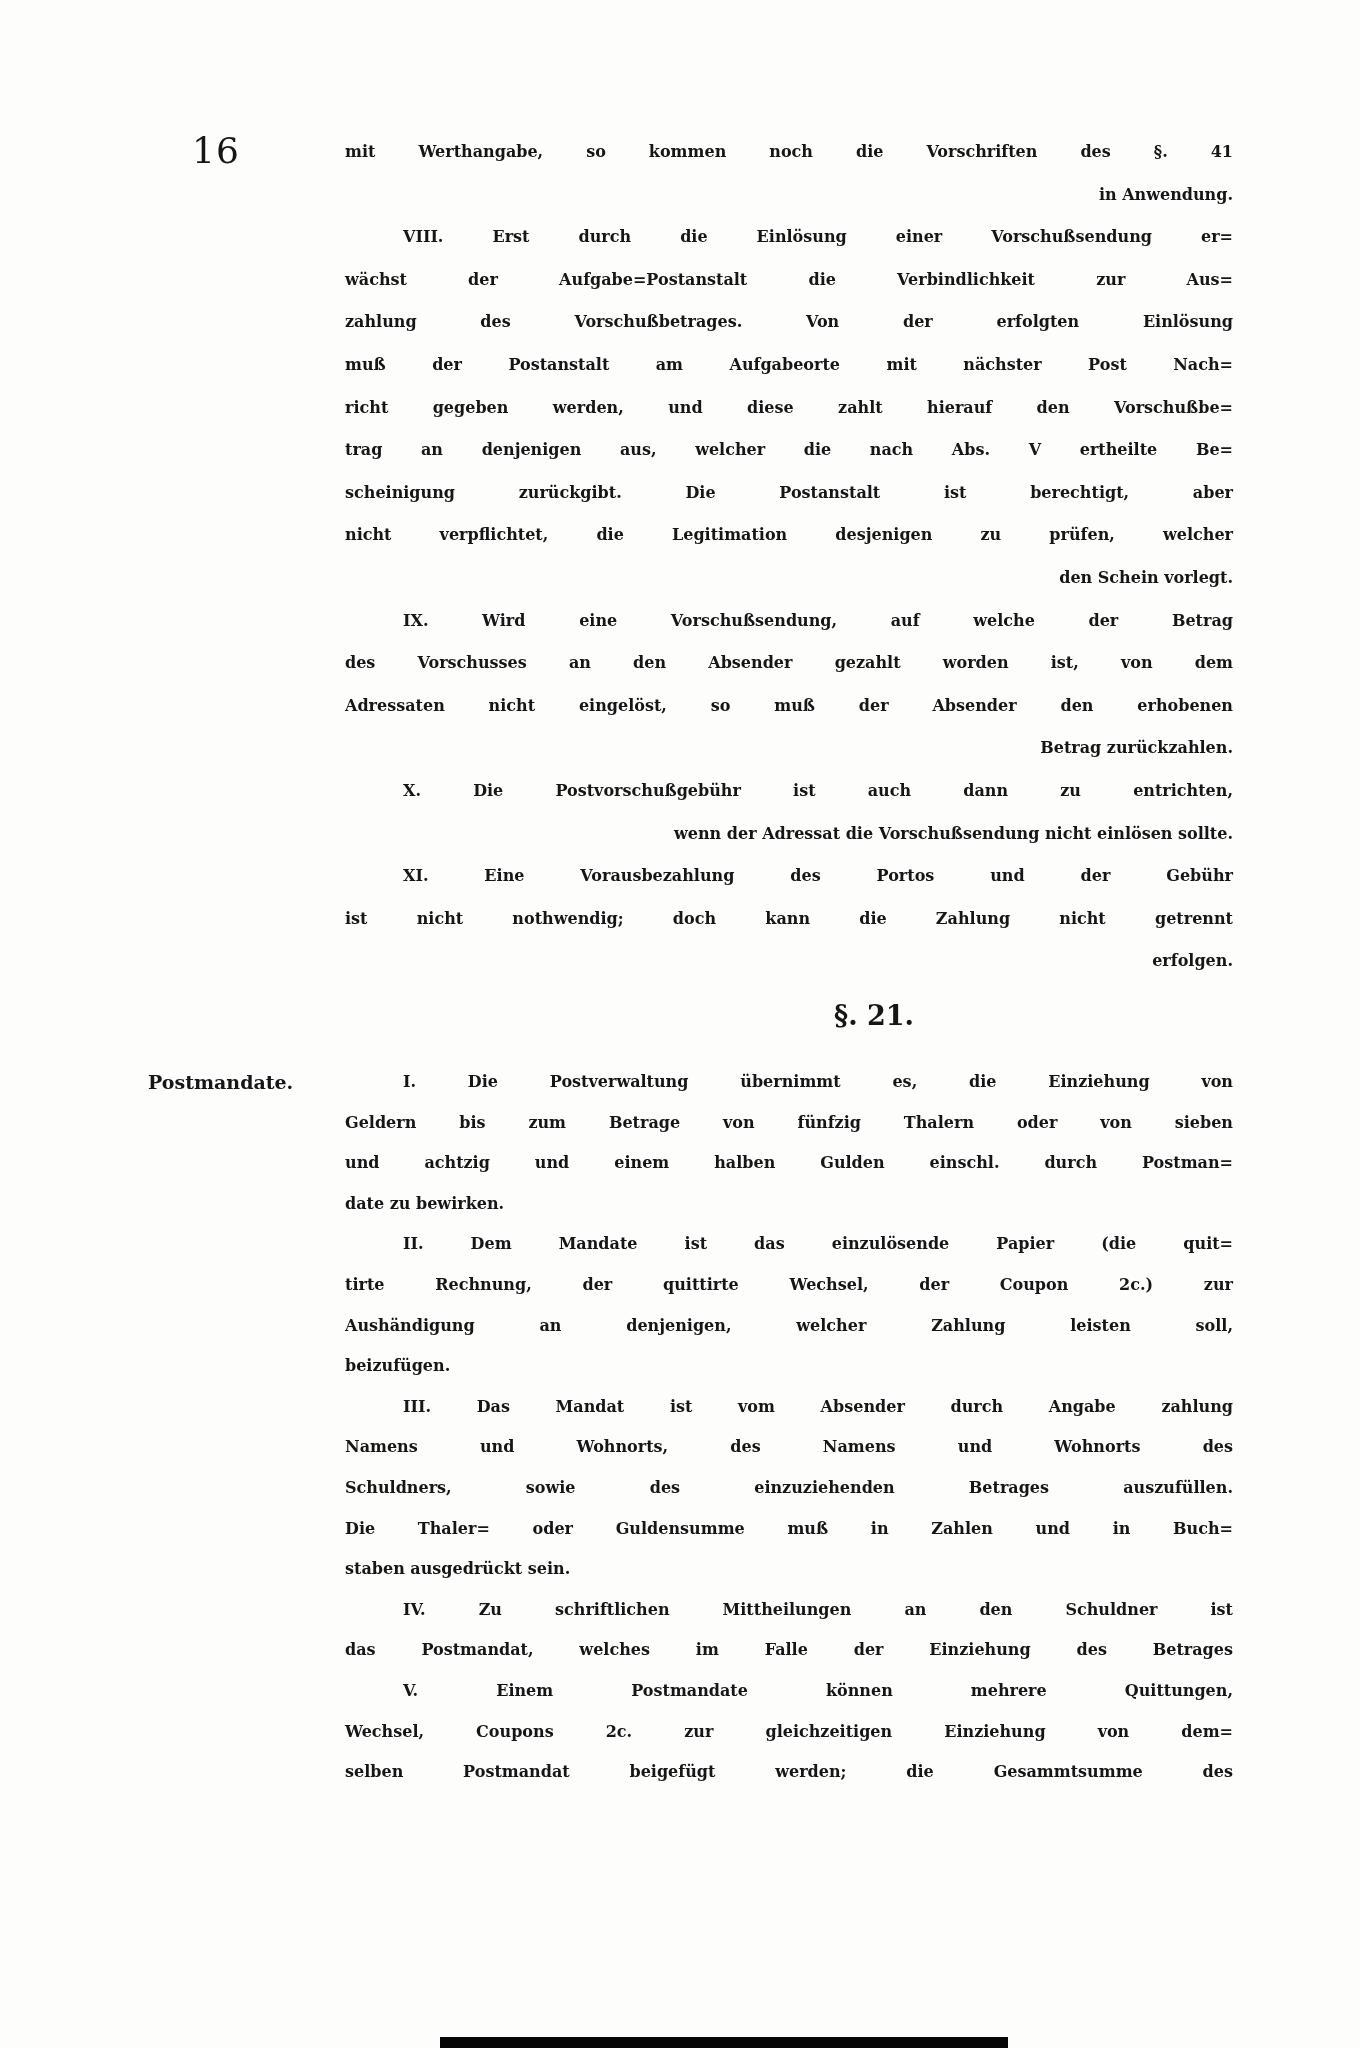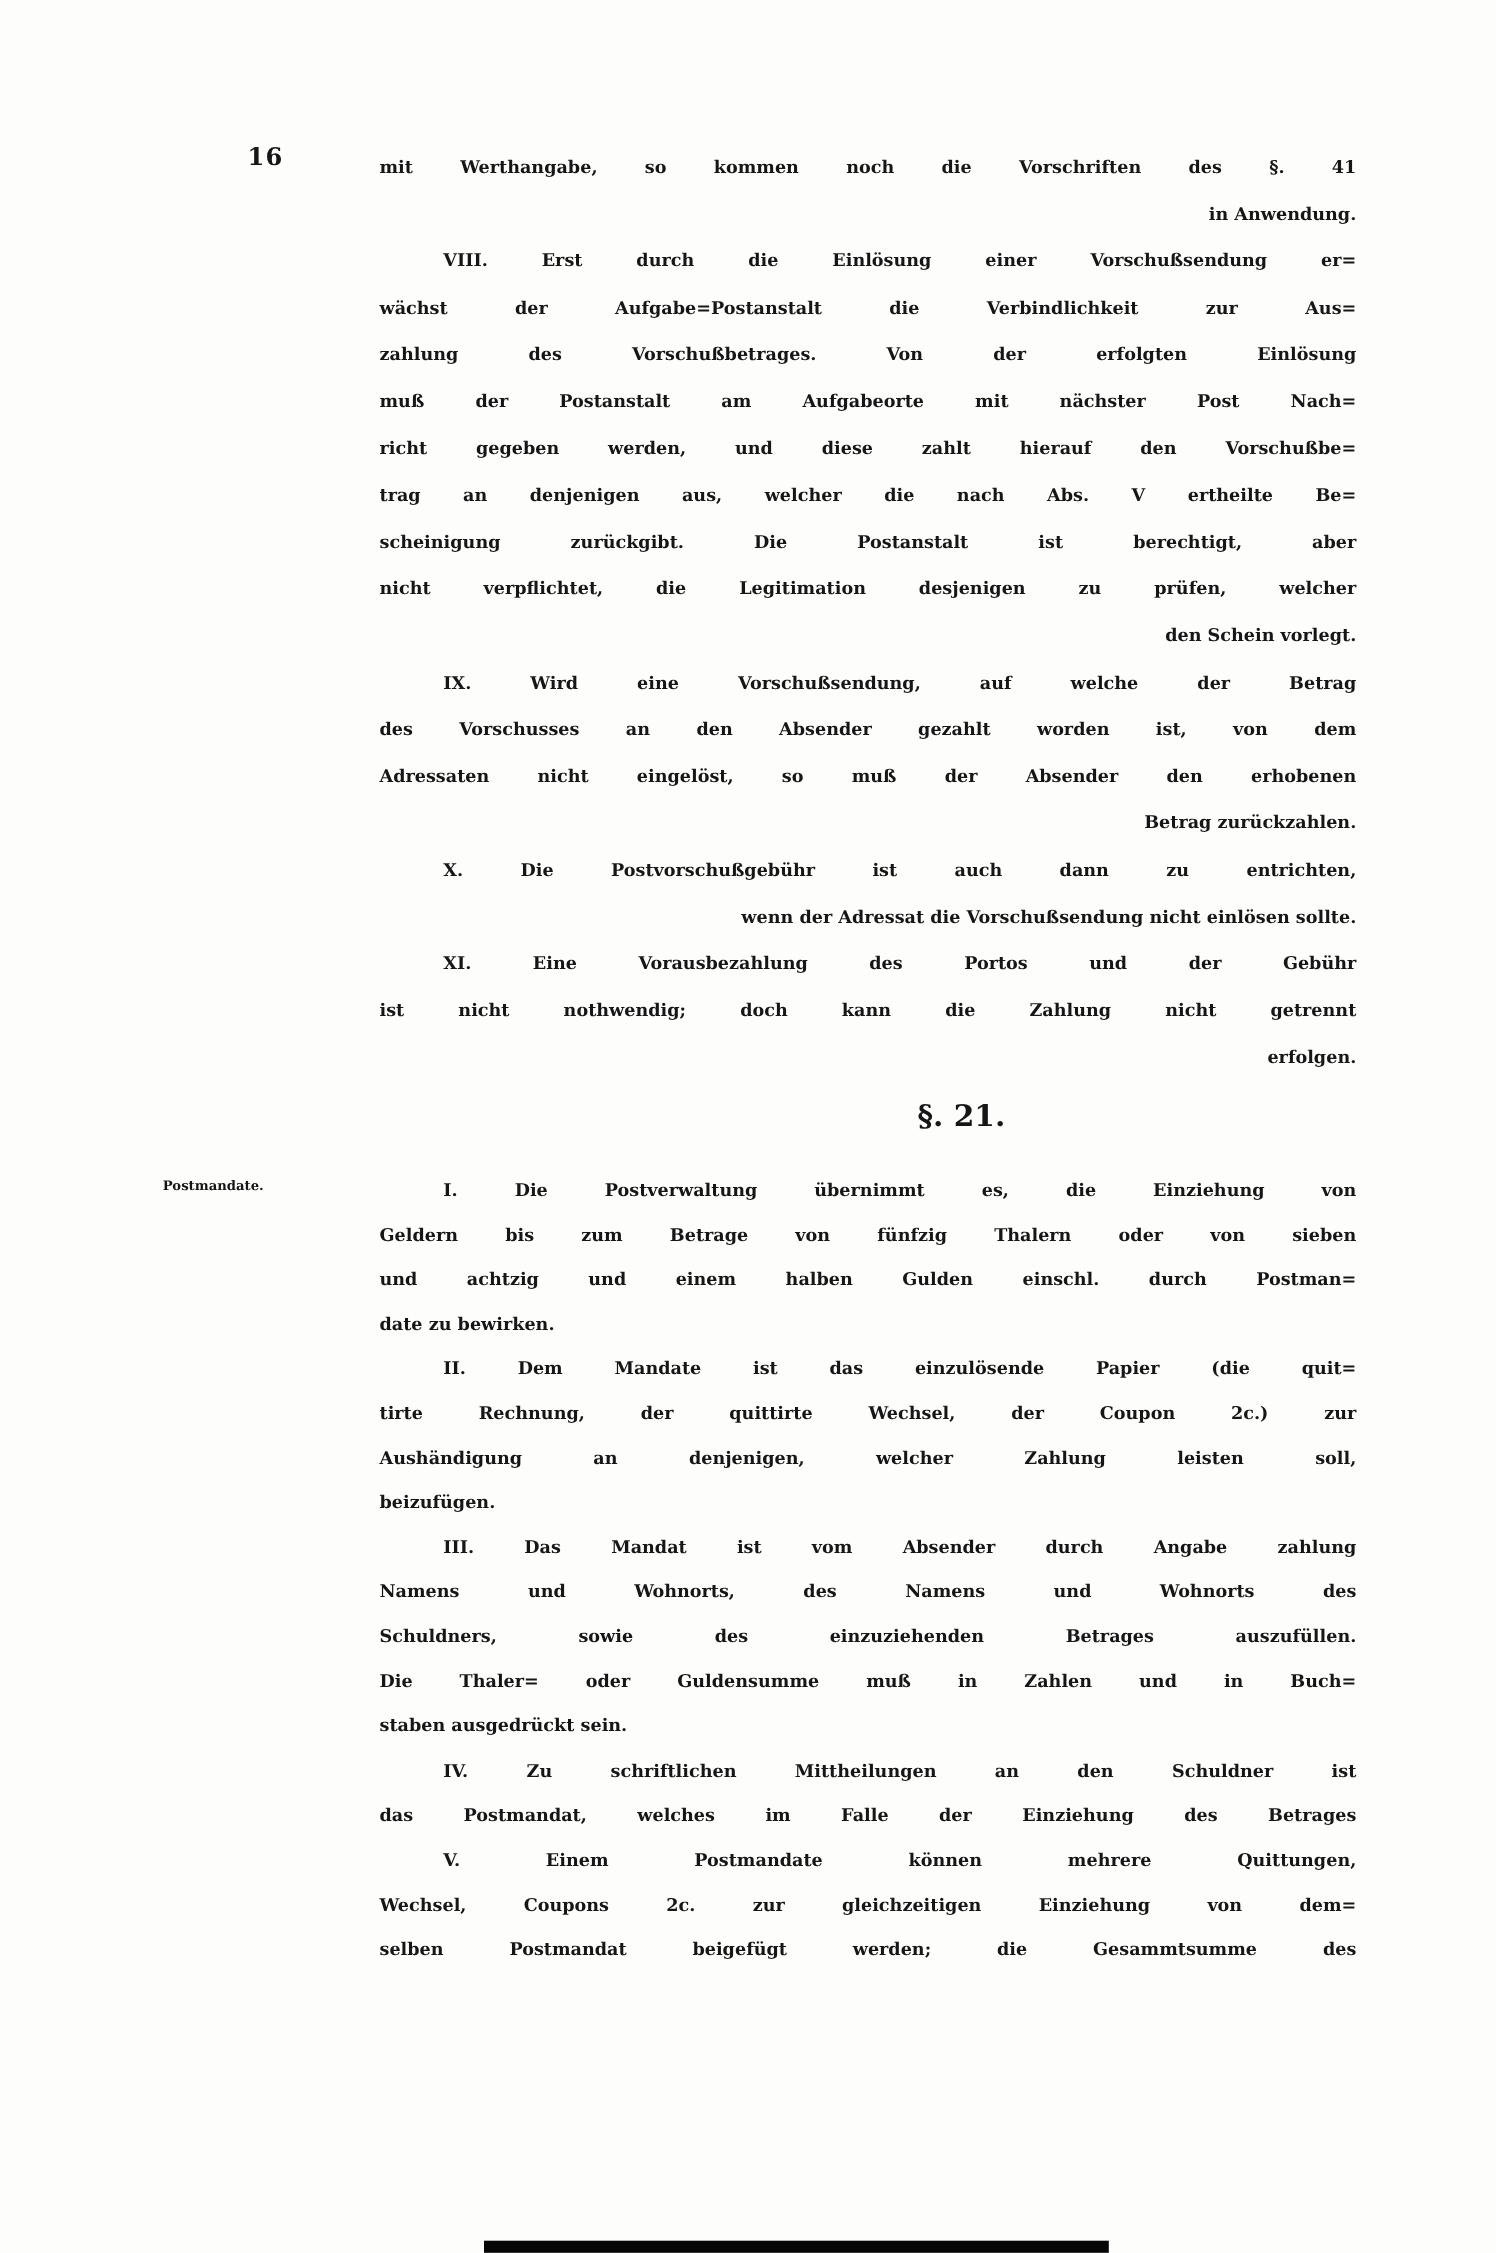--- a/index.html
+++ b/index.html
@@ -5,25 +5,25 @@
   html,body{margin:0;padding:0;}
   body{
     width:1360px;height:2048px;position:relative;
     background:#fdfdfc;
     font-family:"DejaVu Serif","Liberation Serif",serif;
     color:#161616;overflow:hidden;
   }
   .page{position:absolute;inset:0;}
   .page-number{
     position:absolute;left:192px;top:130px;
-    font-size:22px;font-weight:bold;letter-spacing:1px;margin-left:33px;
+    font-size:36px;font-weight:normal;letter-spacing:1px;
   }
   .margin-note{
     position:absolute;left:148px;top:1071px;
-    font-size:12px;font-weight:bold;
+    font-size:19px;font-weight:bold;
   }
   .text-block{
     position:absolute;left:345px;width:888px;
     font-size:16px;font-weight:bold;
   }
   .top-block{top:131px;}
   .top-block .tl{height:42.6px;line-height:42.6px;text-align:right;}
   .bottom-block{top:1062px;}
   .bottom-block .tl{height:40.6px;line-height:40.6px;}
   .tl{white-space:nowrap;text-align:left;}

